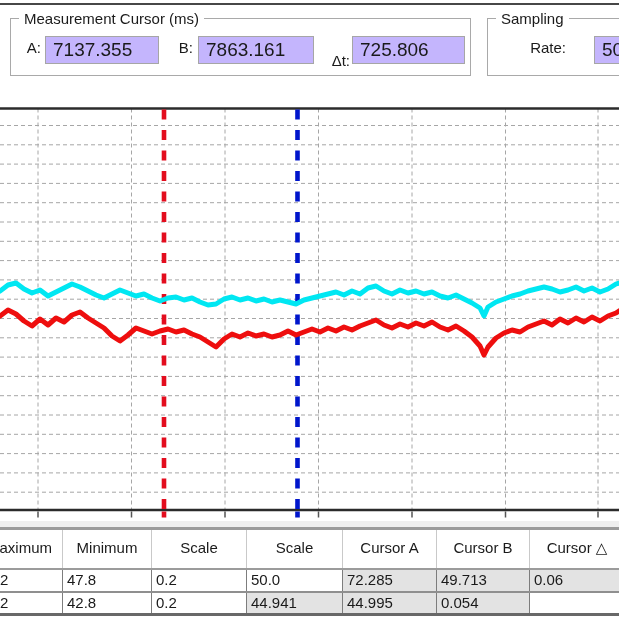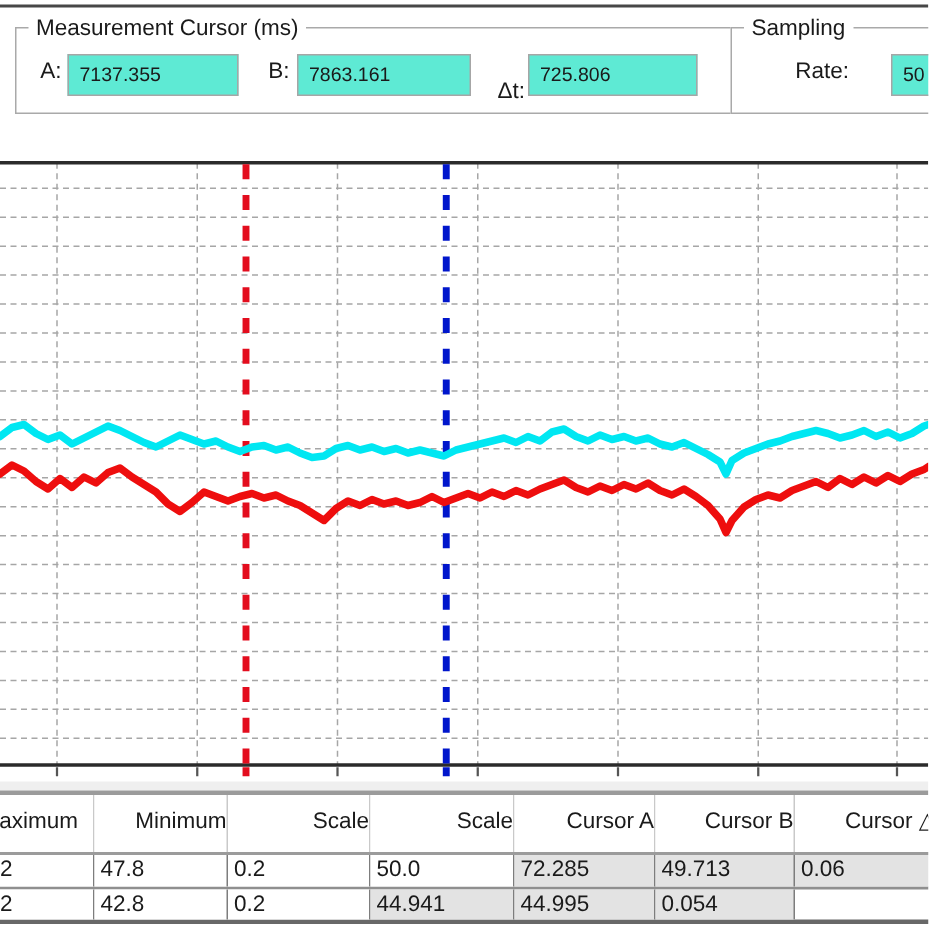--- a/index.html
+++ b/index.html
@@ -1,46 +1,46 @@
 <!DOCTYPE html>
 <html><head>
 <meta charset="utf-8">
 <style>
   html,body{margin:0;padding:0;background:#fff;}
   .screen{position:relative;width:619px;height:618px;overflow:hidden;background:#ffffff;
           font-family:"Liberation Sans",sans-serif;color:#1a1a1a;}
   .top-rule{position:absolute;left:0;top:3px;width:619px;height:2px;background:#474747;}
-  .groupbox{position:absolute;border:1px solid #a9a9a9;background:#ffffff;padding-left:44px;}
+  .groupbox{position:absolute;border:1px solid #a9a9a9;background:#ffffff;}
   .gb-measure{left:10px;top:18px;width:459px;height:56px;}
   .gb-sampling{left:487px;top:18px;width:170px;height:56px;}
   .legend{position:absolute;top:-10px;left:8px;background:#ffffff;padding:0 5px;
           font-size:15px;line-height:19px;white-space:nowrap;}
   .fld-label{position:absolute;font-size:15px;line-height:20px;text-align:right;}
   .fld-input{position:absolute;height:28px;box-sizing:border-box;border:1px solid #a6a6a6;
-             background:#5eead4;font-size:13px;line-height:26px;padding-left:7px;
+             background:#c4b5fd;font-size:19px;line-height:26px;padding-left:7px;
              white-space:nowrap;overflow:hidden;}
   
   .la{left:8px;top:19px;width:22px;}  .ia{left:34px;top:17px;width:114px;}
   .lb{left:156px;top:19px;width:26px;} .ib{left:187px;top:17px;width:116px;}
   .ld{left:312px;top:32px;width:27px;} .id{left:341px;top:17px;width:113px;}
   
   .lr{left:28px;top:19px;width:50px;}  .ir{left:106px;top:17px;width:92px;}
   svg.chart{position:absolute;left:0;top:0;width:619px;height:618px;}
   svg .grid{stroke:#a6a6a6;stroke-width:1;stroke-dasharray:4 3;}
   svg .tick{stroke:#555;stroke-width:1.5;}
   svg .border{stroke:#2b2b2b;stroke-width:2.4;}
   svg .cursor{stroke-width:4.6;stroke-dasharray:10 10.5;}
   svg .trace{fill:none;stroke-width:5;stroke-linejoin:round;stroke-linecap:round;}
   .pre-table-strip{position:absolute;left:0;top:521px;width:619px;height:6px;background:#efefef;}
   .pre-table-line{position:absolute;left:0;top:527px;width:619px;height:2.5px;background:#9b9b9b;}
   .mtable{position:absolute;left:-31px;top:530px;width:656px;background:#fff;}
   .trow{display:grid;grid-template-columns:94px 89px 95px 96px 94px 93px 95px;}
   .thead{height:38px;border-bottom:2px solid #9b9b9b;}
   .th{box-sizing:border-box;border-right:1px solid #c9c9c9;font-size:15px;line-height:36px;
-      text-align:right;white-space:nowrap;overflow:hidden;background:#fff;}
+      text-align:center;white-space:nowrap;overflow:hidden;background:#fff;}
   .th.c0{text-align:right;padding-right:10px;}
   .tbodyrow{height:20.5px;border-bottom:2px solid #8f8f8f;}
   .tbodyrow.last{height:20px;border-bottom:3px solid #686868;}
   .td{box-sizing:border-box;border-right:1px solid #7d7d7d;font-size:15px;line-height:20px;
       padding-left:4px;white-space:nowrap;overflow:hidden;background:#fff;}
   .td.gray{background:#e3e3e3;}
   .td.c0{padding-left:31px;}
 </style>
 </head>
 <body>

